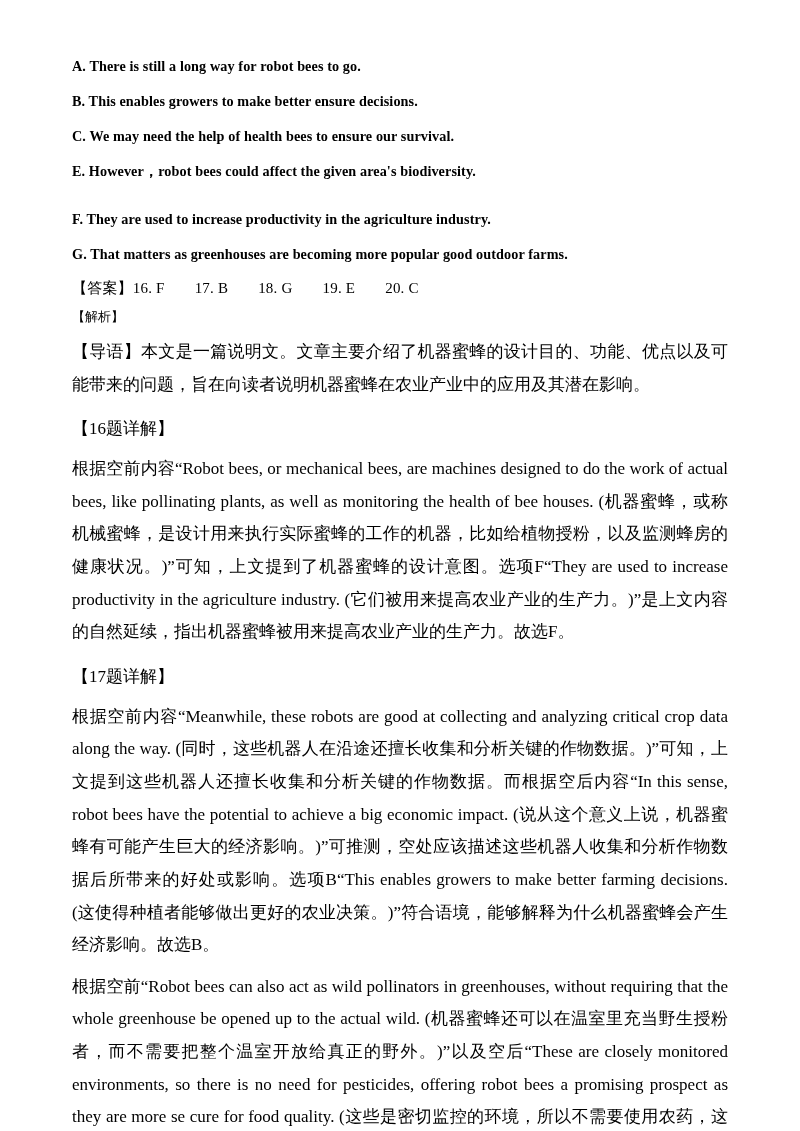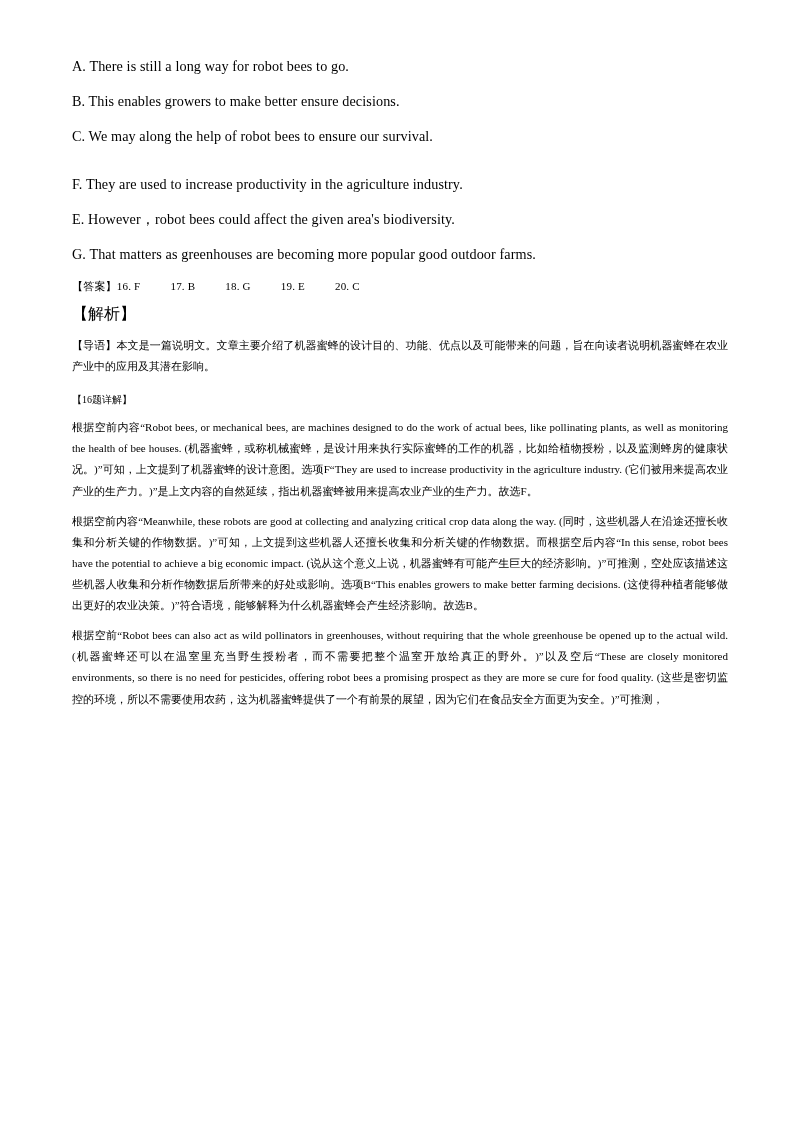--- a/index.html
+++ b/index.html
@@ -21,73 +21,75 @@
     box-sizing: border-box;
     padding: 55px 72px 40px 72px;
     background: #ffffff;
     overflow: hidden;
   }
   .opt-line {
     font-size: 14.2px;
     line-height: 1.55;
     margin: 0 0 13px 0;
     letter-spacing: 0.1px;
+    font-weight: bold;
   }
   .gap-before {
     margin-top: 26px;
   }
   .answer-line {
-    font-size: 11px;
+    font-size: 15px;
     margin: 14px 0 10px 0;
     letter-spacing: 0.2px;
   }
   .answer-line .sp {
     display: inline-block;
     width: 30px;
   }
   .analysis-label {
-    font-size: 16px;
+    font-size: 13px;
     margin: 0 0 10px 0;
   }
   .para {
-    font-size: 11px;
+    font-size: 17px;
     line-height: 1.92;
     margin: 0 0 9px 0;
     text-align: justify;
     text-justify: inter-ideograph;
   }
   .section-head {
-    font-size: 10px;
+    font-size: 17px;
     margin: 14px 0 9px 0;
     line-height: 1.7;
   }
   .cn {
     font-family: "Liberation Serif", "DejaVu Serif", serif;
   }
 </style>
 </head>
 <body>
 
 <div class="page">
 
   <div>
     <p class="opt-line">A. There is still a long way for robot bees to go.</p>
     <p class="opt-line">B. This enables growers to make better ensure decisions.</p>
-    <p class="opt-line">C. We may along the help of robot bees to ensure our survival.</p>
+    <p class="opt-line">C. We may need the help of health bees to ensure our survival.</p>
+    <p class="opt-line">E. However，robot bees could affect the given area's biodiversity.</p>
     <p class="opt-line gap-before">F. They are used to increase productivity in the agriculture industry.</p>
-    <p class="opt-line">E. However，robot bees could affect the given area's biodiversity.</p>
     <p class="opt-line">G. That matters as greenhouses are becoming more popular good outdoor farms.</p>
   </div>
 
   <p class="answer-line"><span class="cn">【答案】</span><span>16. F</span><span class="sp"></span><span>17. B</span><span class="sp"></span><span>18. G</span><span class="sp"></span><span>19. E</span><span class="sp"></span><span>20. C</span></p>
 
   <p class="analysis-label cn">【解析】</p>
 
   <p class="para cn"><span>【导语】</span><span>本文是一篇说明文。文章主要介绍了机器蜜蜂的设计目的、功能、优点以及可能带来的问题，旨在向读者说明机器蜜蜂在农业产业中的应用及其潜在影响。</span></p>
 
   <p class="section-head cn">【16题详解】</p>
   <p class="para cn">根据空前内容“Robot bees, or mechanical bees, are machines designed to do the work of actual bees, like pollinating plants, as well as monitoring the health of bee houses. (机器蜜蜂，或称机械蜜蜂，是设计用来执行实际蜜蜂的工作的机器，比如给植物授粉，以及监测蜂房的健康状况。)”可知，上文提到了机器蜜蜂的设计意图。选项F“They are used to increase productivity in the agriculture industry. (它们被用来提高农业产业的生产力。)”是上文内容的自然延续，指出机器蜜蜂被用来提高农业产业的生产力。故选F。</p>
 
+  <p class="section-head cn">【17题详解】</p>
   <p class="para cn">根据空前内容“Meanwhile, these robots are good at collecting and analyzing critical crop data along the way. (同时，这些机器人在沿途还擅长收集和分析关键的作物数据。)”可知，上文提到这些机器人还擅长收集和分析关键的作物数据。而根据空后内容“In this sense, robot bees have the potential to achieve a big economic impact. (说从这个意义上说，机器蜜蜂有可能产生巨大的经济影响。)”可推测，空处应该描述这些机器人收集和分析作物数据后所带来的好处或影响。选项B“This enables growers to make better farming decisions. (这使得种植者能够做出更好的农业决策。)”符合语境，能够解释为什么机器蜜蜂会产生经济影响。故选B。</p>
 
   <p class="para cn">根据空前“Robot bees can also act as wild pollinators in greenhouses, without requiring that the whole greenhouse be opened up to the actual wild. (机器蜜蜂还可以在温室里充当野生授粉者，而不需要把整个温室开放给真正的野外。)”以及空后“These are closely monitored environments, so there is no need for pesticides, offering robot bees a promising prospect as they are more se cure for food quality. (这些是密切监控的环境，所以不需要使用农药，这为机器蜜蜂提供了一个有前景的展望，因为它们在食品安全方面更为安全。)”可推测，</p>
 
 </div>
 
 </body></html>

